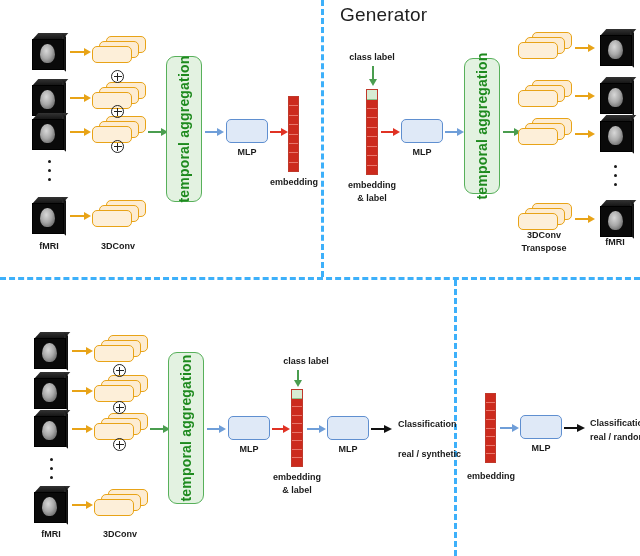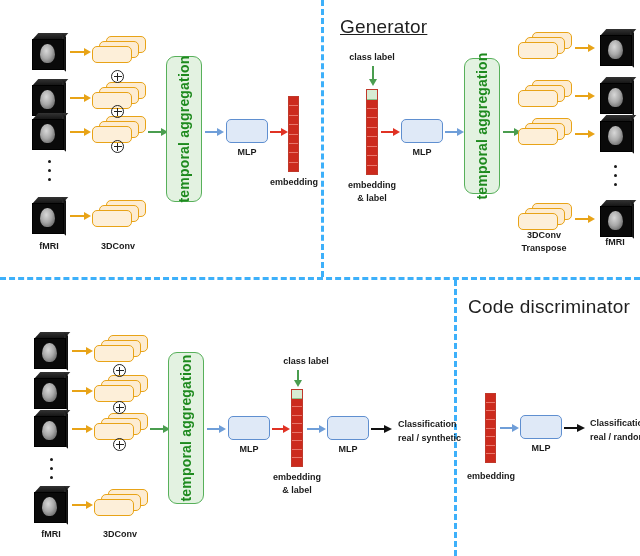--- a/index.html
+++ b/index.html
@@ -198,21 +198,21 @@
     <div class="cell" style="height:12.5%"></div>
       <div class="cell" style="height:12.5%"></div>
     <div class="cell" style="height:12.5%"></div>
       <div class="cell" style="height:12.5%"></div>
   </div>
   <div class="lbl" style="left:264px;top:176px;width:60px;">embedding</div>
 
   <div class="lbl" style="left:20px;top:240px;width:58px;">fMRI</div>
   <div class="lbl" style="left:86px;top:240px;width:64px;">3DConv</div>
 
-  <div class="panel-title" style="left:340px;top:16px;text-decoration:underline;">Generator</div>
+  <div class="panel-title" style="left:340px;top:4px;">Generator</div>
 
   <div class="lbl" style="left:336px;top:51px;width:72px;">class label</div>
   <div class="arrv" style="left:372px;top:66px;height:22px;">
     <div class="shaftv" style="height:14px;background:#4a9d4f;"></div>
     <div class="headv" style="top:13px;border-top:7px solid #4a9d4f;"></div>
     </div>
 
   <div class="vec" style="left:366px;top:89px;width:12px;height:86px;">
     <div class="cell label" style="height:11.2%"></div>
     <div class="cell" style="height:11.1%"></div>
@@ -445,26 +445,25 @@
 
   <div class="mlp" style="left:327px;top:416px;width:42px;height:24px;"></div>
   <div class="mlp-label" style="left:327px;top:444px;width:42px;">MLP</div>
 
   <div class="arr" style="left:371px;top:428px;width:24px;">
     <div class="shaft" style="width:14px;background:#111;"></div>
     <div class="head" style="left:13px;border-left:8px solid #111;"></div>
     </div>
 
   <div class="lbl" style="left:398px;top:418px;width:90px;text-align:left;">Classification</div>
-  <div class="lbl" style="left:398px;top:432px;width:90px;text-align:left;">real / synthetic</div>
+  <div class="lbl" style="left:398px;top:448px;width:90px;text-align:left;">real / synthetic</div>
 
   <div class="lbl" style="left:22px;top:528px;width:58px;">fMRI</div>
   <div class="lbl" style="left:88px;top:528px;width:64px;">3DConv</div>
 
-  <div class="panel-title" style="left:468px;top:296px;">Code discriminator</div>
 
   <div class="vec" style="left:485px;top:393px;width:11px;height:70px;">
     <div class="cell" style="height:12.5%"></div>
       <div class="cell" style="height:12.5%"></div>
     <div class="cell" style="height:12.5%"></div>
       <div class="cell" style="height:12.5%"></div>
     <div class="cell" style="height:12.5%"></div>
       <div class="cell" style="height:12.5%"></div>
     <div class="cell" style="height:12.5%"></div>
       <div class="cell" style="height:12.5%"></div>

